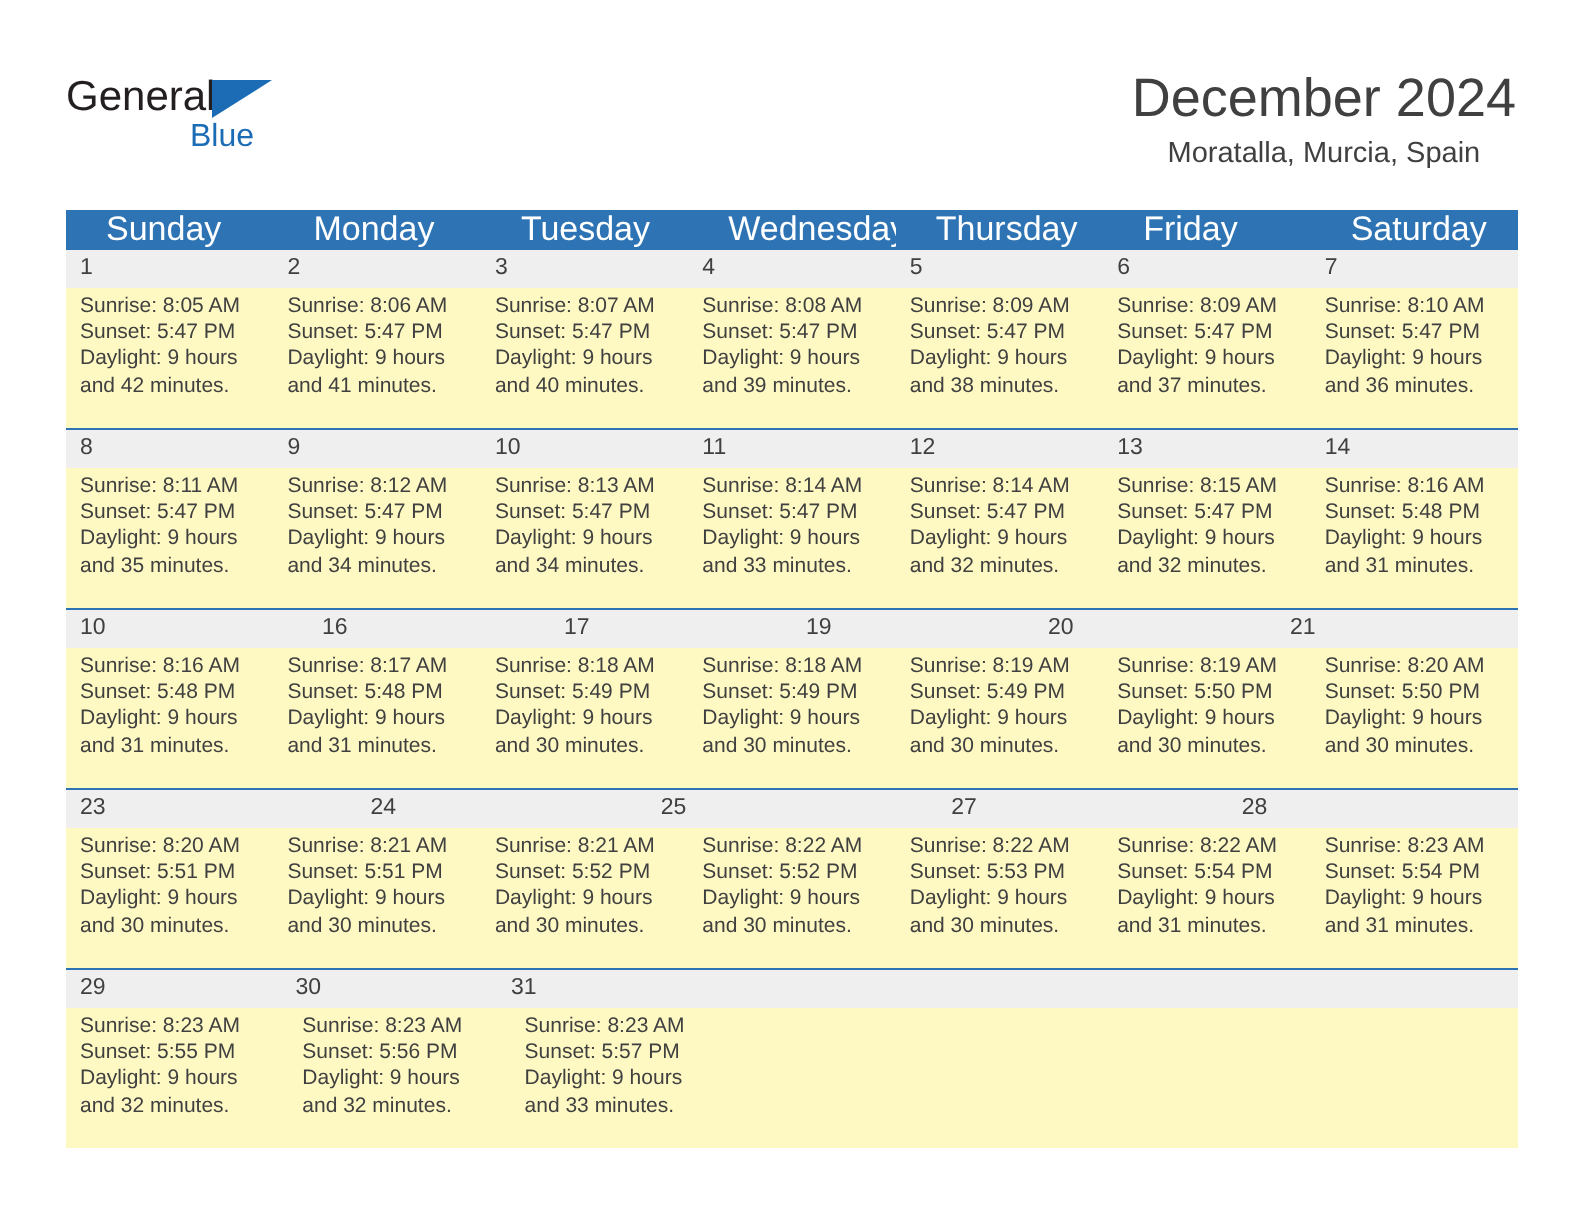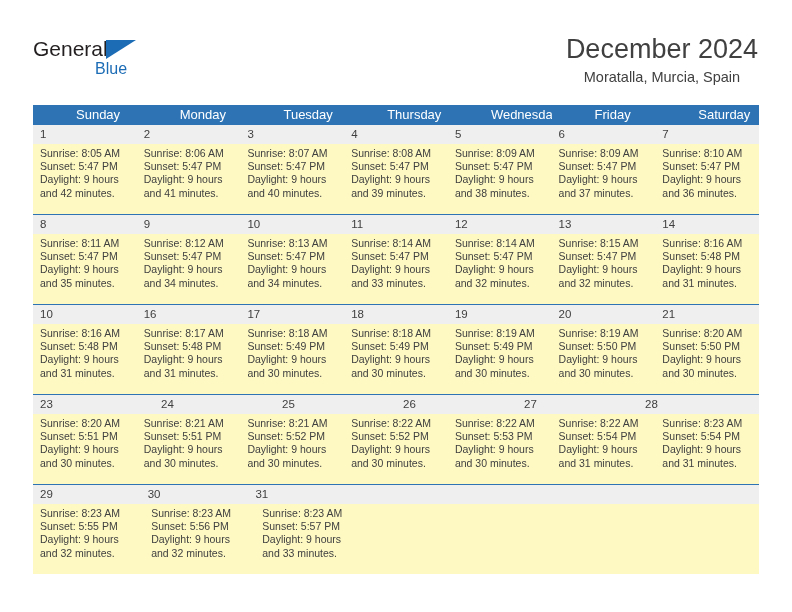--- a/index.html
+++ b/index.html
@@ -95,27 +95,26 @@
   }
 
   .weekdays {
     display: flex;
     background: #2e74b5;
     height: 20px;
   }
   .weekday {
     flex: 1 1 0;
     color: #ffffff;
-    font-size: 13px;
+    font-size: 17px;
     line-height: 20px;
-    padding-left: 7px;
+    padding-left: 20px;
     box-sizing: border-box;
     white-space: nowrap;
     overflow: hidden;
-    margin-left: 36px;
   }
 
   .week {
     border-top: 1px solid #2e74b5;
   }
   .week:first-of-type {
     border-top: none;
   }
 
   .week-daynums {
@@ -170,22 +169,22 @@
       <div class="location">Moratalla, Murcia, Spain</div>
     </div>
 
   </div>
 
   <div class="calendar">
     <div class="weekdays">
         <div class="weekday">Sunday</div>
         <div class="weekday">Monday</div>
         <div class="weekday">Tuesday</div>
+        <div class="weekday">Wednesday</div>
         <div class="weekday">Thursday</div>
-        <div class="weekday">Wednesday</div>
         <div class="weekday">Friday</div>
         <div class="weekday">Saturday</div>
       </div>
     <div class="weeks">
         <div class="week">
           <div class="week-daynums">
             <div class="daynum">1</div>
             <div class="daynum">2</div>
             <div class="daynum">3</div>
             <div class="daynum">4</div>
@@ -291,21 +290,20 @@
               <div class="detail-line">Daylight: 9 hours</div>
               <div class="detail-line">and 31 minutes.</div>
             </div>
           </div>
         </div>
         <div class="week">
           <div class="week-daynums">
             <div class="daynum">10</div>
             <div class="daynum">16</div>
             <div class="daynum">17</div>
-            <div class="daynum">18</div>
             <div class="daynum">19</div>
             <div class="daynum">20</div>
             <div class="daynum">21</div>
           </div>
           <div class="week-details">
             <div class="detail">
               <div class="detail-line">Sunrise: 8:16 AM</div>
               <div class="detail-line">Sunset: 5:48 PM</div>
               <div class="detail-line">Daylight: 9 hours</div>
               <div class="detail-line">and 31 minutes.</div>
@@ -346,21 +344,20 @@
               <div class="detail-line">Daylight: 9 hours</div>
               <div class="detail-line">and 30 minutes.</div>
             </div>
           </div>
         </div>
         <div class="week">
           <div class="week-daynums">
             <div class="daynum">23</div>
             <div class="daynum">24</div>
             <div class="daynum">25</div>
-            <div class="daynum">26</div>
             <div class="daynum">27</div>
             <div class="daynum">28</div>
           </div>
           <div class="week-details">
             <div class="detail">
               <div class="detail-line">Sunrise: 8:20 AM</div>
               <div class="detail-line">Sunset: 5:51 PM</div>
               <div class="detail-line">Daylight: 9 hours</div>
               <div class="detail-line">and 30 minutes.</div>
             </div>

